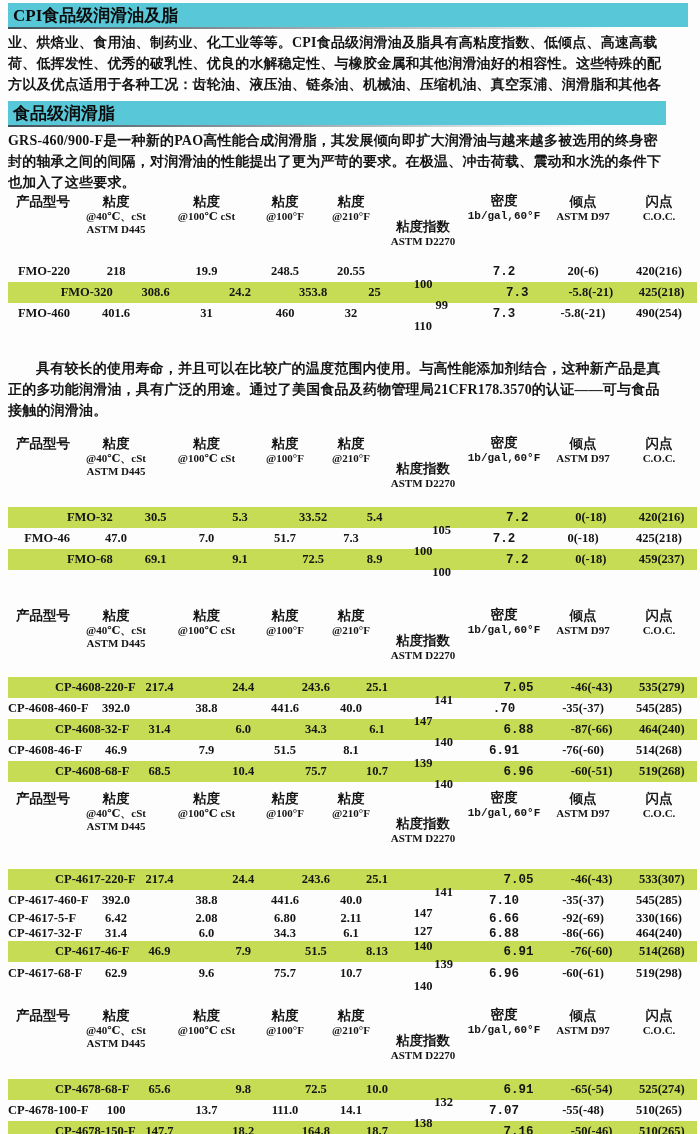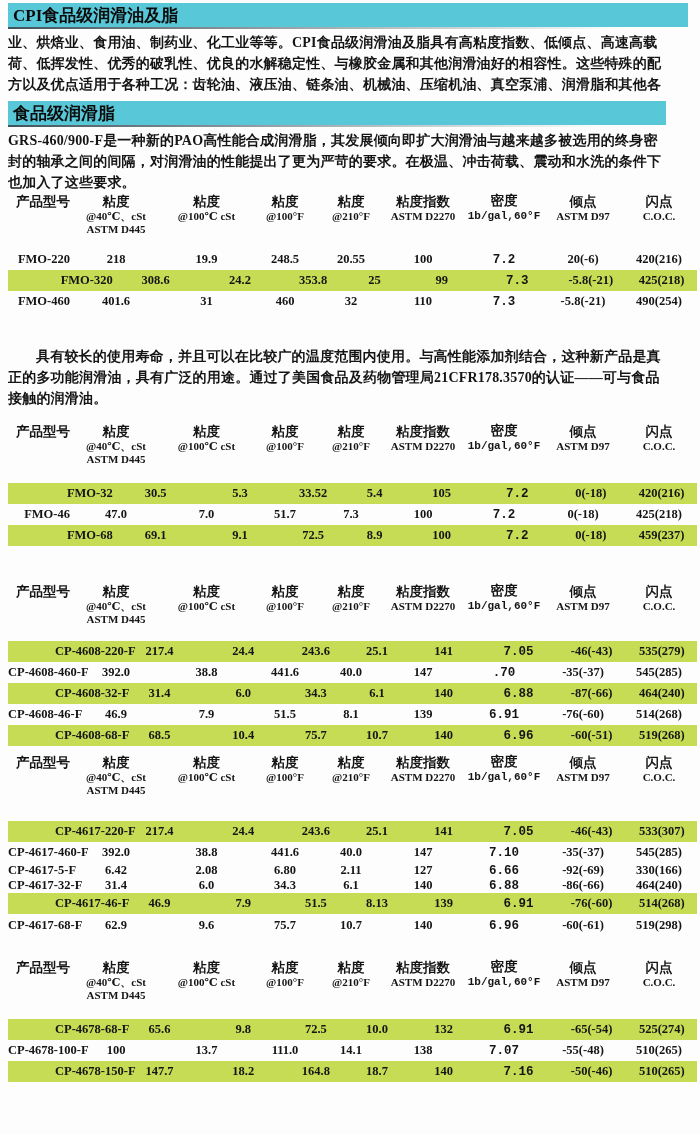--- a/index.html
+++ b/index.html
@@ -25,21 +25,21 @@
 
   .dtable{margin-top:0;}
   .trow{display:flex;align-items:center;height:21px;margin:0 3px 0 8px;}
   .trow.hl{background:var(--hl,#c6dc55);padding-left:47px;}
   .thead{align-items:flex-start;height:auto;}
   .tcell{text-align:center;font-size:12.5px;white-space:nowrap;}
   .thead .h1{font-size:13.5px;line-height:17px;}
   .thead .h2{font-size:11px;line-height:13px;}
   .c0{width:62px;text-align:right;}
   .c1{width:92px;}.c2{width:89px;}.c3{width:68px;}.c4{width:64px;}
-  .c5{width:80px;}.c6{width:82px;font-family:Liberation Mono, monospace;}.c7{width:76px;}.c8{width:76px;}
+  .c5{width:80px;margin-top:25px;}.c6{width:82px;font-family:Liberation Mono, monospace;}.c7{width:76px;}.c8{width:76px;}
 
   .t1{margin-top:0;}           .t1 .thead{margin-bottom:13px;}
   .t2{margin-top:14px;}        .t2 .thead{margin-bottom:17px;}
   .t3{margin-top:37px;}        .t3 .thead{margin-bottom:15px;}
   .t4{margin-top:8px;}         .t4 .thead{margin-bottom:24px;}
   .t5{margin-top:22px;}        .t5 .thead{margin-bottom:17px;}
   .t4 .trow:nth-child(4),
   .t4 .trow:nth-child(5){height:15px;}
   .t4 .trow:nth-child(7){height:23px;}
 </style>

